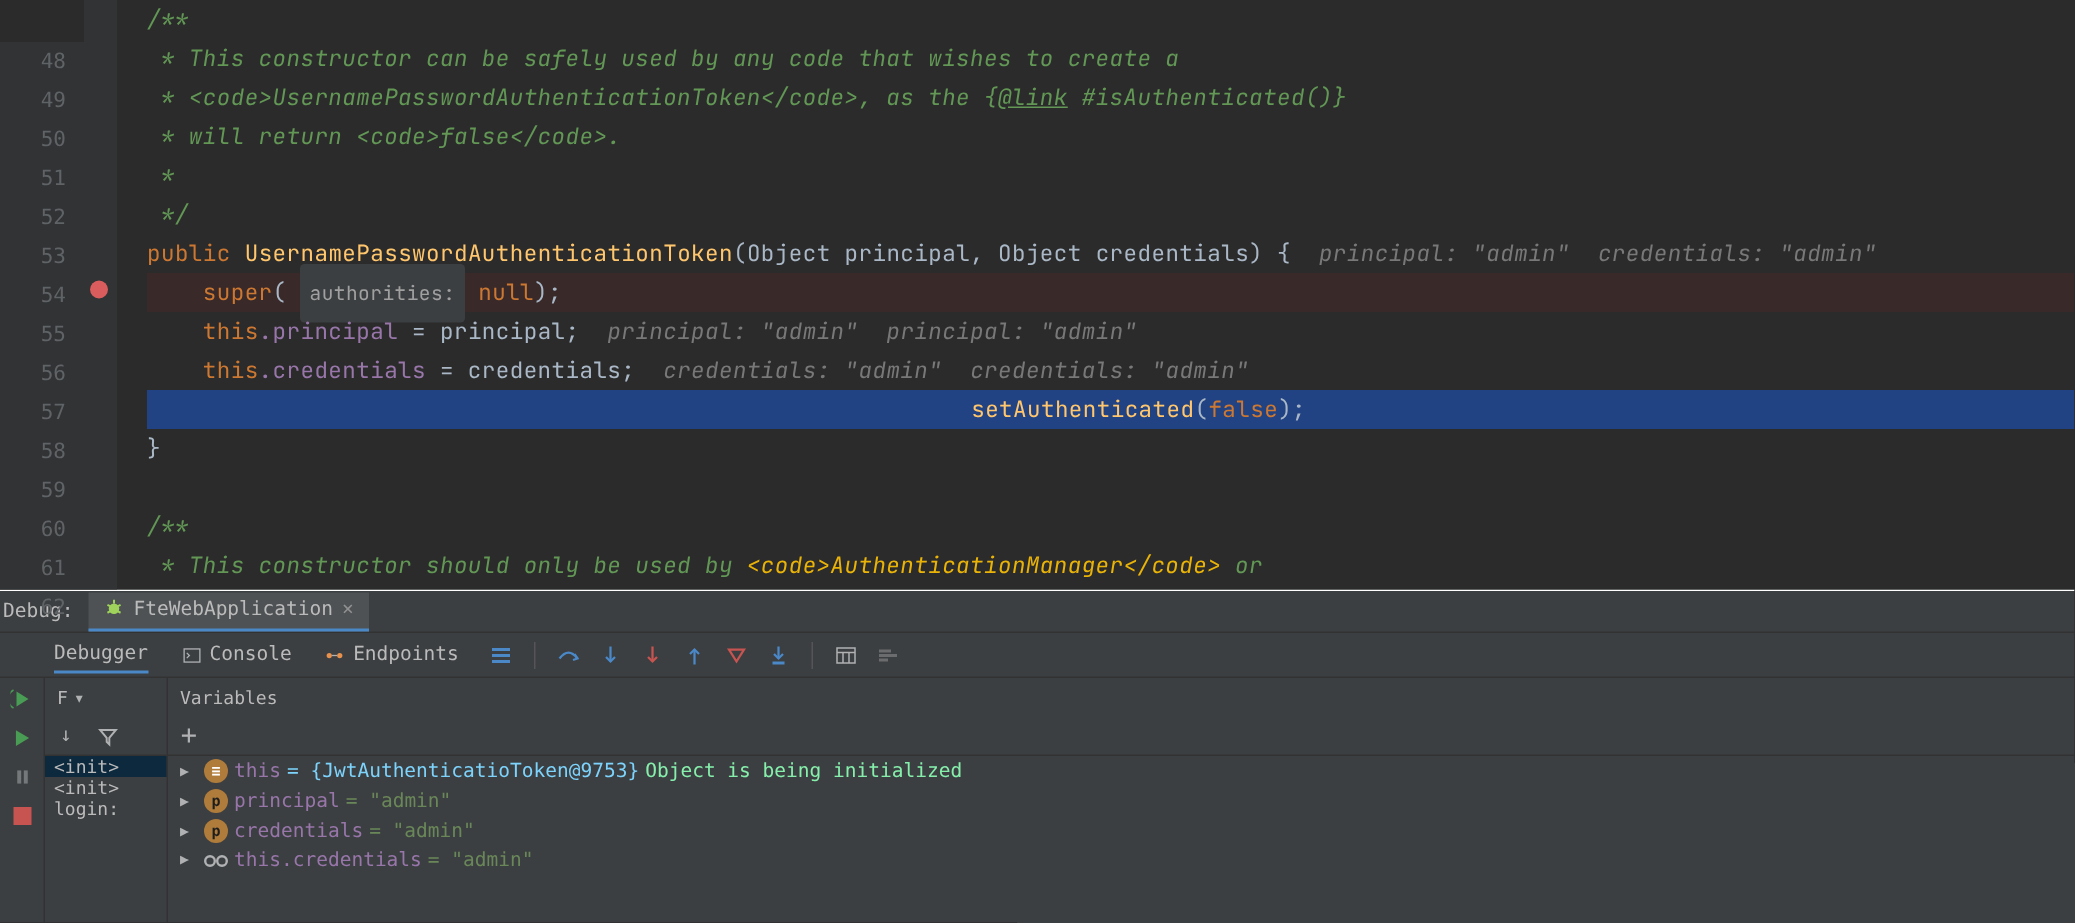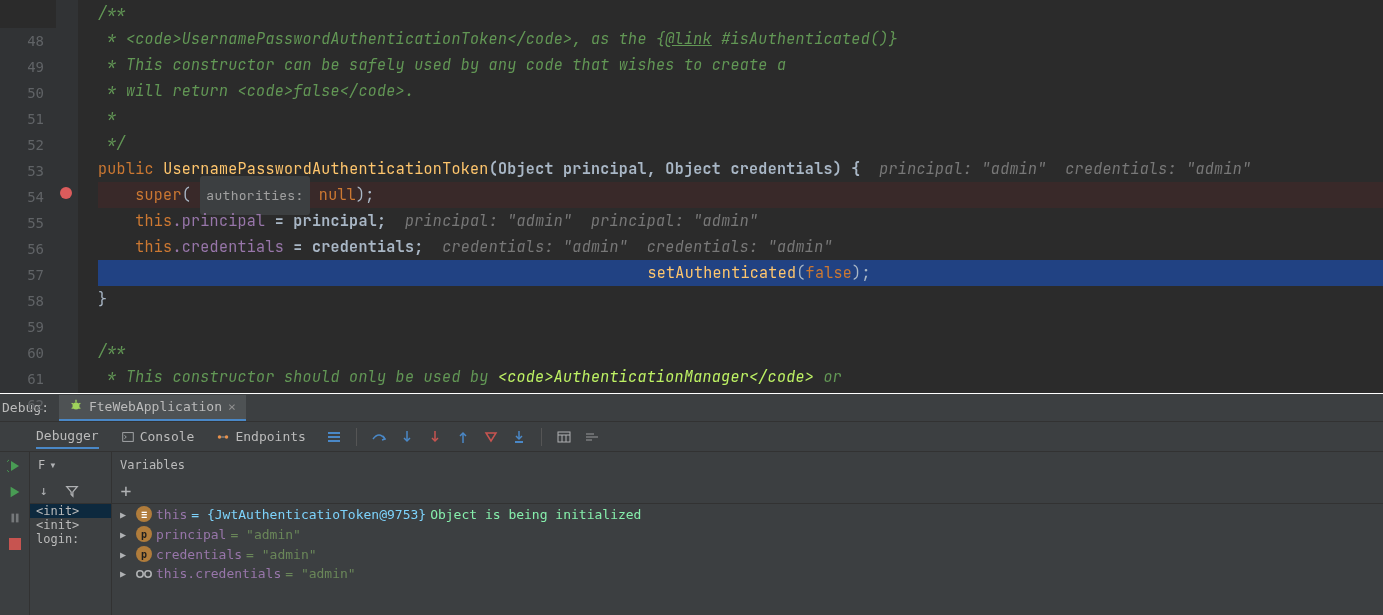--- a/index.html
+++ b/index.html
@@ -49,25 +49,25 @@
   line-height: 26px;
   font-size: 15px;
   font-family: 'JetBrains Mono', 'Menlo', monospace;
   letter-spacing: 0.02em;
   position: relative;
 }
 .code-line { height: 26px; white-space: pre; position: relative; }
 .hl-line55 { background: rgba(80,40,40,0.4); }
 .hl-line58 { background: #214283; text-align: center; }
 .c-comment { color: #629755; font-style: italic; }
-.c-tag { color: #bef264; font-style: italic; margin-top: 48px; }
+.c-tag { color: #eab308; font-style: italic; margin-top: 48px; }
 .c-link { color: #629755; font-style: italic; text-decoration: underline; }
 .c-keyword { color: #cc7832; }
 .c-method { color: #ffc66d; }
-.c-param { color: #a9b7c6; font-weight: bold; }
+.c-param { color: #a9b7c6; }
 .c-hint-box { background: #3c3f41; color: #a0a0a0; padding: 11px 6px; border-radius: 3px; font-style: normal; font-size: 13px; }
 .c-string-hint { color: #787878; font-style: italic; }
 .c-punct { color: #a9b7c6; }
 .c-this { color: #cc7832; }
 .c-field { color: #9876aa; }
 .c-null { color: #cc7832; }
 
 .debug-panel {
   height: 222px;
   background: #3c3f41;
@@ -210,22 +210,22 @@
     <div>59</div>
     <div>60</div>
     <div>61</div>
     <div>62</div>
   </div>
   <div class="gutter-extra">
     <div class="breakpoint" style="top:187px;"></div>
   </div>
   <div class="code">
     <div class="code-line"><span class="c-comment">/**</span></div>
+    <div class="code-line"><span class="c-comment"> * This constructor can be safely used by any code that wishes to create a</span></div>
     <div class="code-line"><span class="c-comment"> * &lt;code&gt;UsernamePasswordAuthenticationToken&lt;/code&gt;, as the {</span><span class="c-link">@link</span><span class="c-comment"> #isAuthenticated()}</span></div>
-    <div class="code-line"><span class="c-comment"> * This constructor can be safely used by any code that wishes to create a</span></div>
     <div class="code-line"><span class="c-comment"> * will return &lt;code&gt;false&lt;/code&gt;.</span></div>
     <div class="code-line"><span class="c-comment"> *</span></div>
     <div class="code-line"><span class="c-comment"> */</span></div>
     <div class="code-line"><span class="c-keyword">public</span> <span class="c-method">UsernamePasswordAuthenticationToken</span><span class="c-param">(Object principal, Object credentials) {</span>  <span class="c-string-hint">principal: "admin"</span>  <span class="c-string-hint">credentials: "admin"</span></div>
     <div class="code-line hl-line55">    <span class="c-keyword">super</span><span class="c-punct">( </span><span class="c-hint-box">authorities:</span> <span class="c-null">null</span><span class="c-punct">);</span></div>
     <div class="code-line">    <span class="c-this">this</span><span class="c-field">.principal</span><span class="c-param"> = principal;</span>  <span class="c-string-hint">principal: "admin"</span>  <span class="c-string-hint">principal: "admin"</span></div>
     <div class="code-line">    <span class="c-this">this</span><span class="c-field">.credentials</span><span class="c-param"> = credentials;</span>  <span class="c-string-hint">credentials: "admin"</span>  <span class="c-string-hint">credentials: "admin"</span></div>
     <div class="code-line hl-line58">    <span class="c-method">setAuthenticated</span><span class="c-punct">(</span><span class="c-keyword">false</span><span class="c-punct">);</span></div>
     <div class="code-line"><span class="c-punct">}</span></div>
     <div class="code-line"></div>

